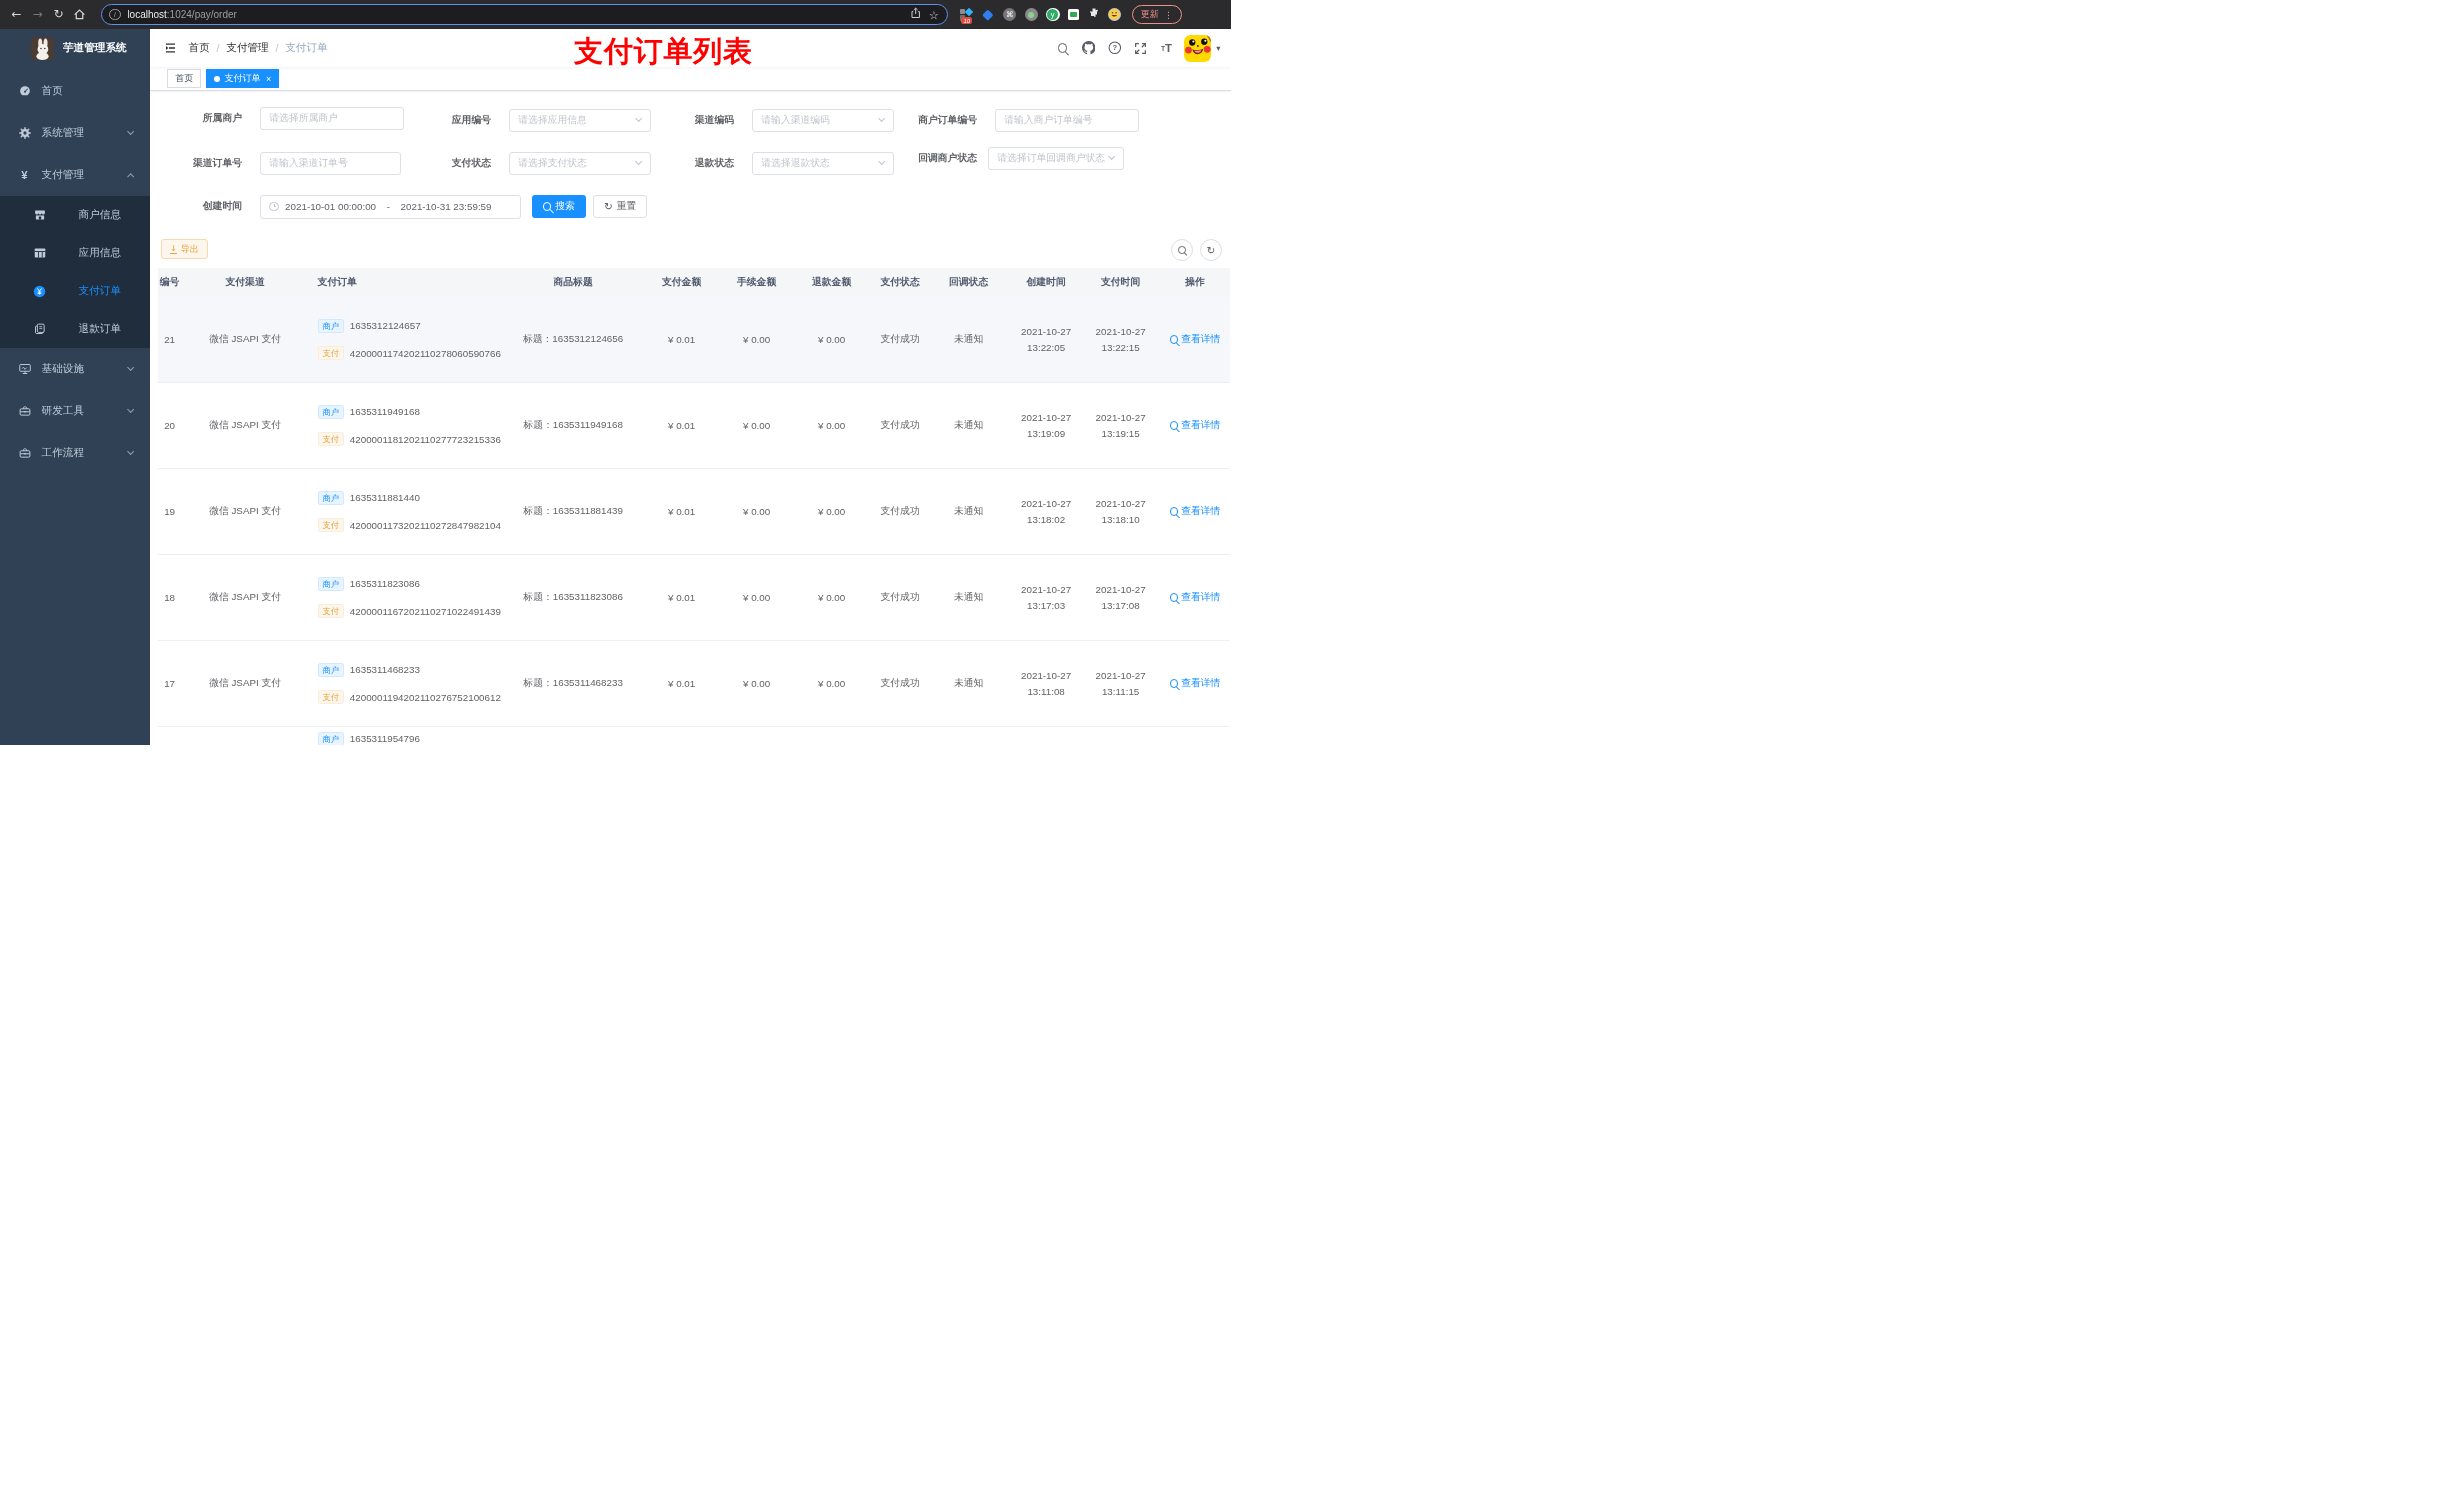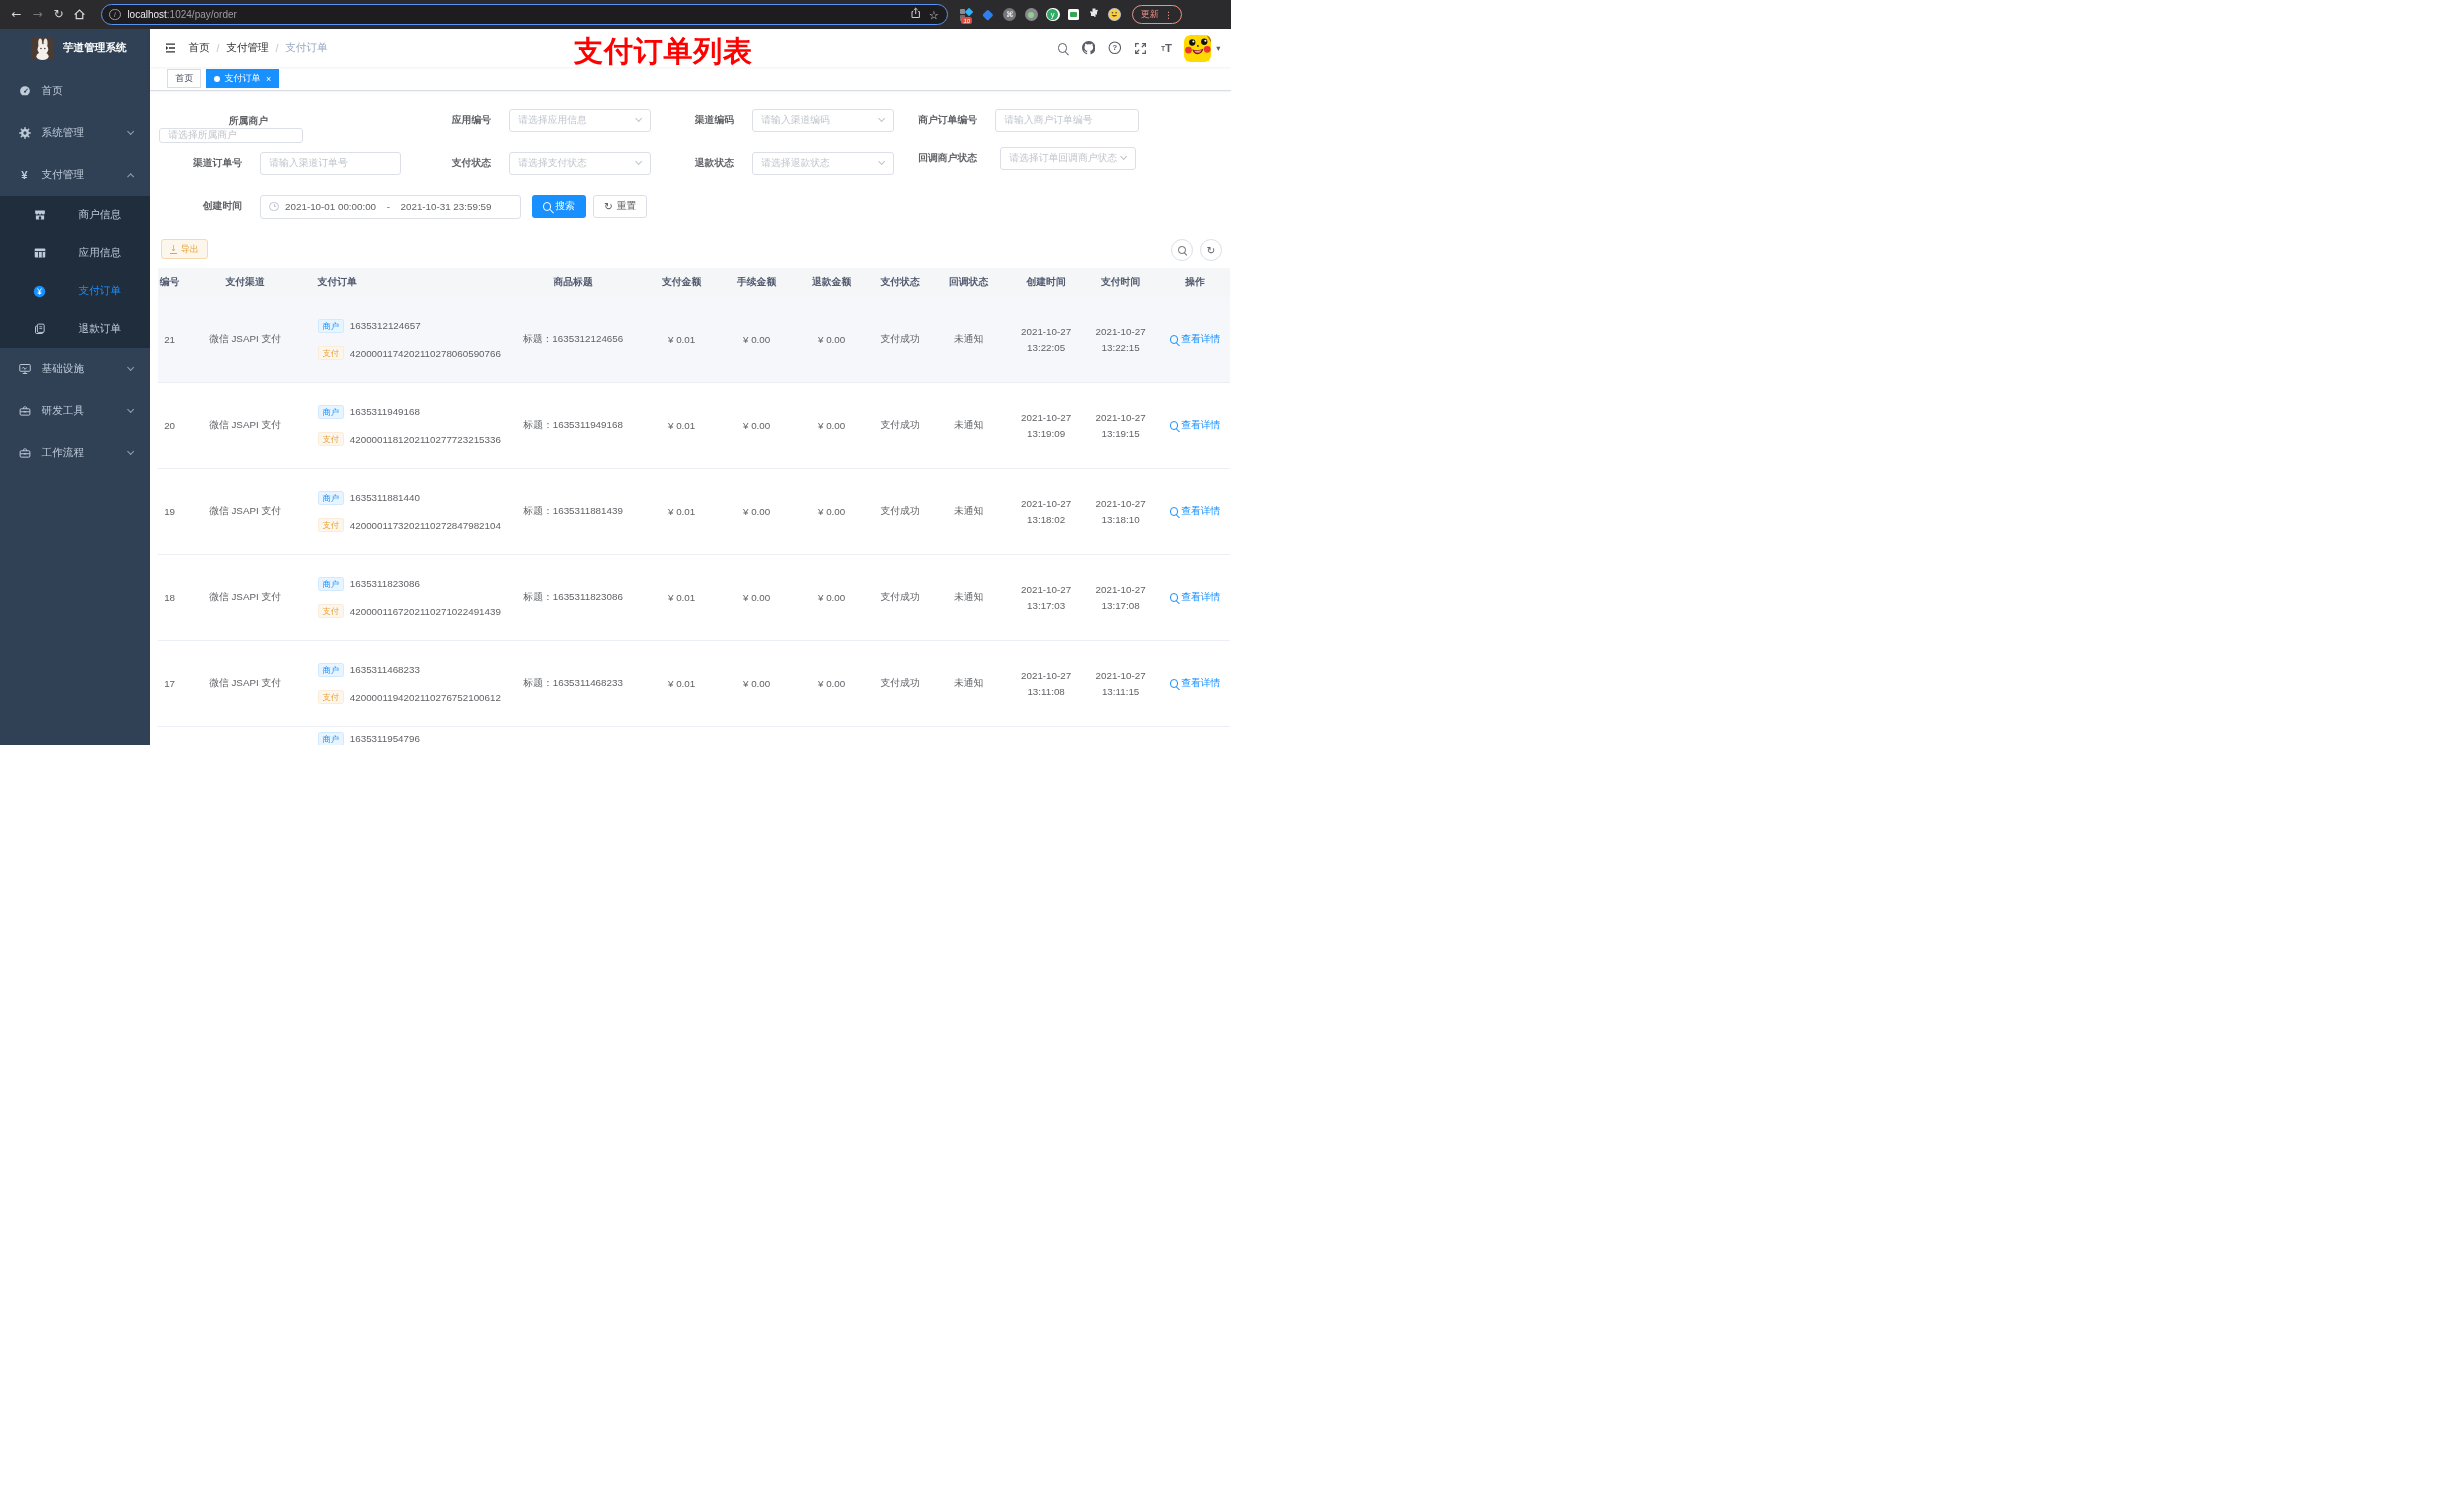--- a/index.html
+++ b/index.html
@@ -387,21 +387,21 @@
         </span>
       <span class="tag-view active">
         <i class="tag-dot"></i>
         <span>支付订单</span>
         <span class="tag-close">×</span>
       </span>
     </div>
 
     <div class="content">
 
-      <div class="fg" style="top:24px; left:0;flex-direction:column;">
+      <div class="fg" style="top:16px; left:0;">
         <span class="flabel" style="width:101px">所属商户</span>
         <span class="finput" style="width:144px; margin-left:9px">
             <span class="ph">请选择所属商户</span>
           </span>
       </div>
       <div class="fg" style="top:18px; left:250px;">
         <span class="flabel" style="width:100px">应用编号</span>
         <span class="finput" style="width:142px; margin-left:9px">
             <span class="ph">请选择应用信息</span>
             <i class="sel-arrow"></i>
@@ -436,21 +436,21 @@
       </div>
       <div class="fg" style="top:61px; left:492px;">
         <span class="flabel" style="width:101px">退款状态</span>
         <span class="finput" style="width:142px; margin-left:9px">
             <span class="ph">请选择退款状态</span>
             <i class="sel-arrow"></i>
           </span>
       </div>
       <div class="fg" style="top:56px; left:719px;font-family:Liberation Mono, monospace;">
         <span class="flabel" style="width:117px">回调商户状态</span>
-        <span class="finput" style="width:136px; margin-left:14px">
+        <span class="finput" style="width:136px; margin-left:2px">
             <span class="ph">请选择订单回调商户状态</span>
             <i class="sel-arrow"></i>
           </span>
       </div>
 
       <div class="fg" style="top:104px; left:0;">
         <span class="flabel" style="width:101px">创建时间</span>
         <span class="finput" style="width:261px; height:24px; margin-left:9px">
           <i class="clock"></i>
           <span class="date-text">2021-10-01 00:00:00</span>

